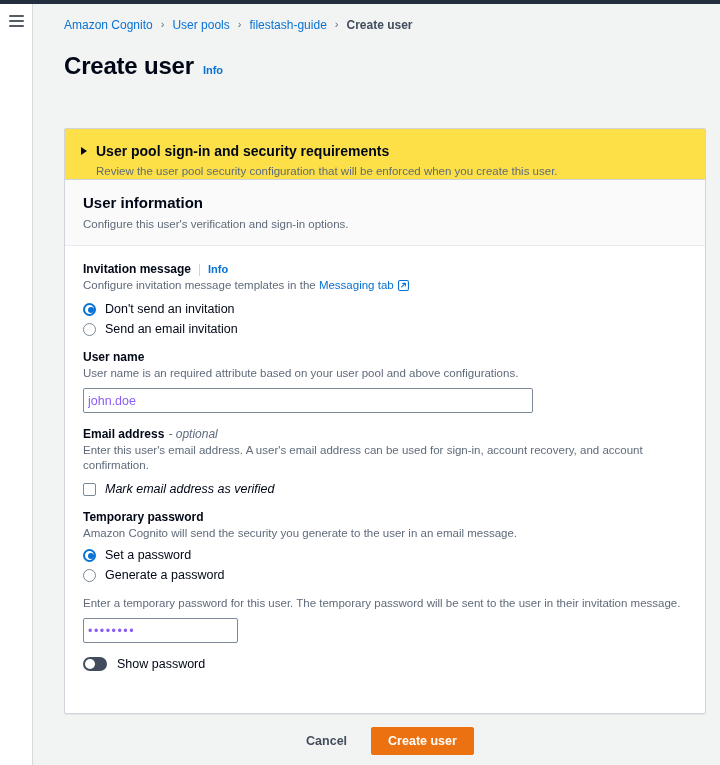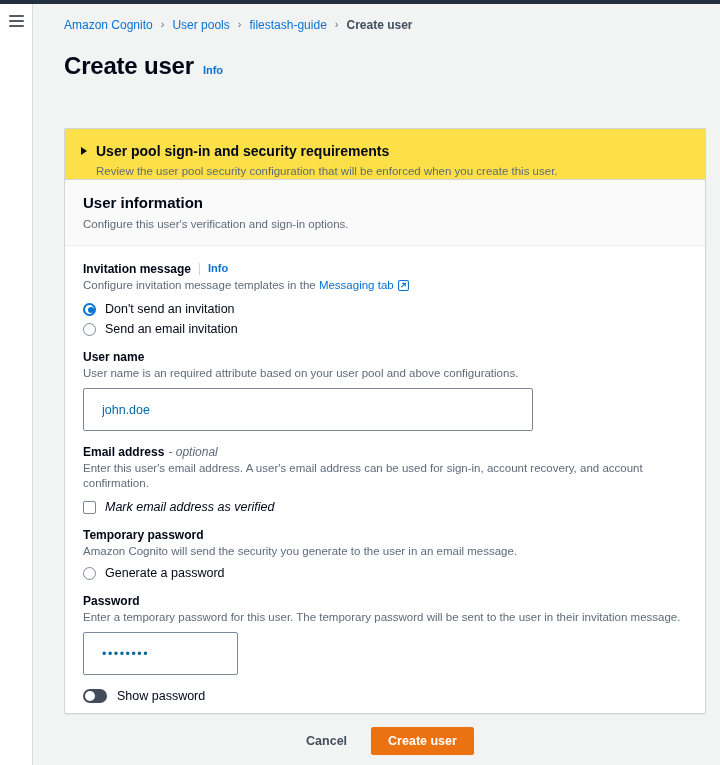--- a/index.html
+++ b/index.html
@@ -172,21 +172,21 @@
     margin: 5px 0 0 0;
     line-height: 14px;
   }
   .section-body {
     padding: 16px 18px 18px 18px;
   }
 
   
   .field { margin-bottom: 14px; }
   .field-label-row {
-    display: flex; align-items: flex-start;
+    display: flex; align-items: center;
     margin-bottom: 2px;
   }
   .field-label {
     font-size: 12px;
     font-weight: 700;
     color: #000716;
   }
   .label-optional {
     font-size: 12px;
     font-weight: 400;
@@ -214,28 +214,28 @@
   }
   .ext-icon {
     display: inline-block;
     vertical-align: -2px;
     margin-left: 4px;
   }
 
   
   .text-input {
     display: block;
-    height: 43px;
+    height: 25px;
     border: 1px solid #7d8998;
     border-radius: 2px;
     background: #ffffff;
     font-family: "Liberation Sans", sans-serif;
     font-size: 12.5px;
-    color: #0369a1;
-    padding: 0 18px;
+    color: #8b5cf6;
+    padding: 0 4px;
     outline: none;
   }
   .text-input.wide  { width: 450px; }
   .text-input.pass  { width: 155px; letter-spacing: 1.5px; }
   .text-input::placeholder {
     color: #5f6b7a;
     font-style: italic;
     letter-spacing: normal;
   }
 
@@ -441,29 +441,30 @@
           <span class="check-label">Mark email address as verified</span>
         </div>
       </div>
 
       <div class="field">
         <div class="field-label-row">
           <span class="field-label">Temporary password</span>
         </div>
         <div class="field-desc">Amazon Cognito will send the security you generate to the user in an email message.</div>
         <div class="radio-row">
+          <span class="radio checked"></span>
+          <span class="radio-label">Set a password</span>
+        </div>
+        <div class="radio-row">
           <span class="radio"></span>
           <span class="radio-label">Generate a password</span>
         </div>
       </div>
 
       <div class="field" style="margin-bottom:0;">
-        <div class="field-label-row">
-          <span class="field-label">Password</span>
-        </div>
         <div class="field-desc">Enter a temporary password for this user. The temporary password will be sent to the user in their invitation message.</div>
         <input class="text-input pass" type="text" value="••••••••" style="">
         <div class="toggle-row">
           <span class="toggle">
             <span class="knob"></span>
           </span>
           <span class="toggle-label">Show password</span>
         </div>
       </div>
 

